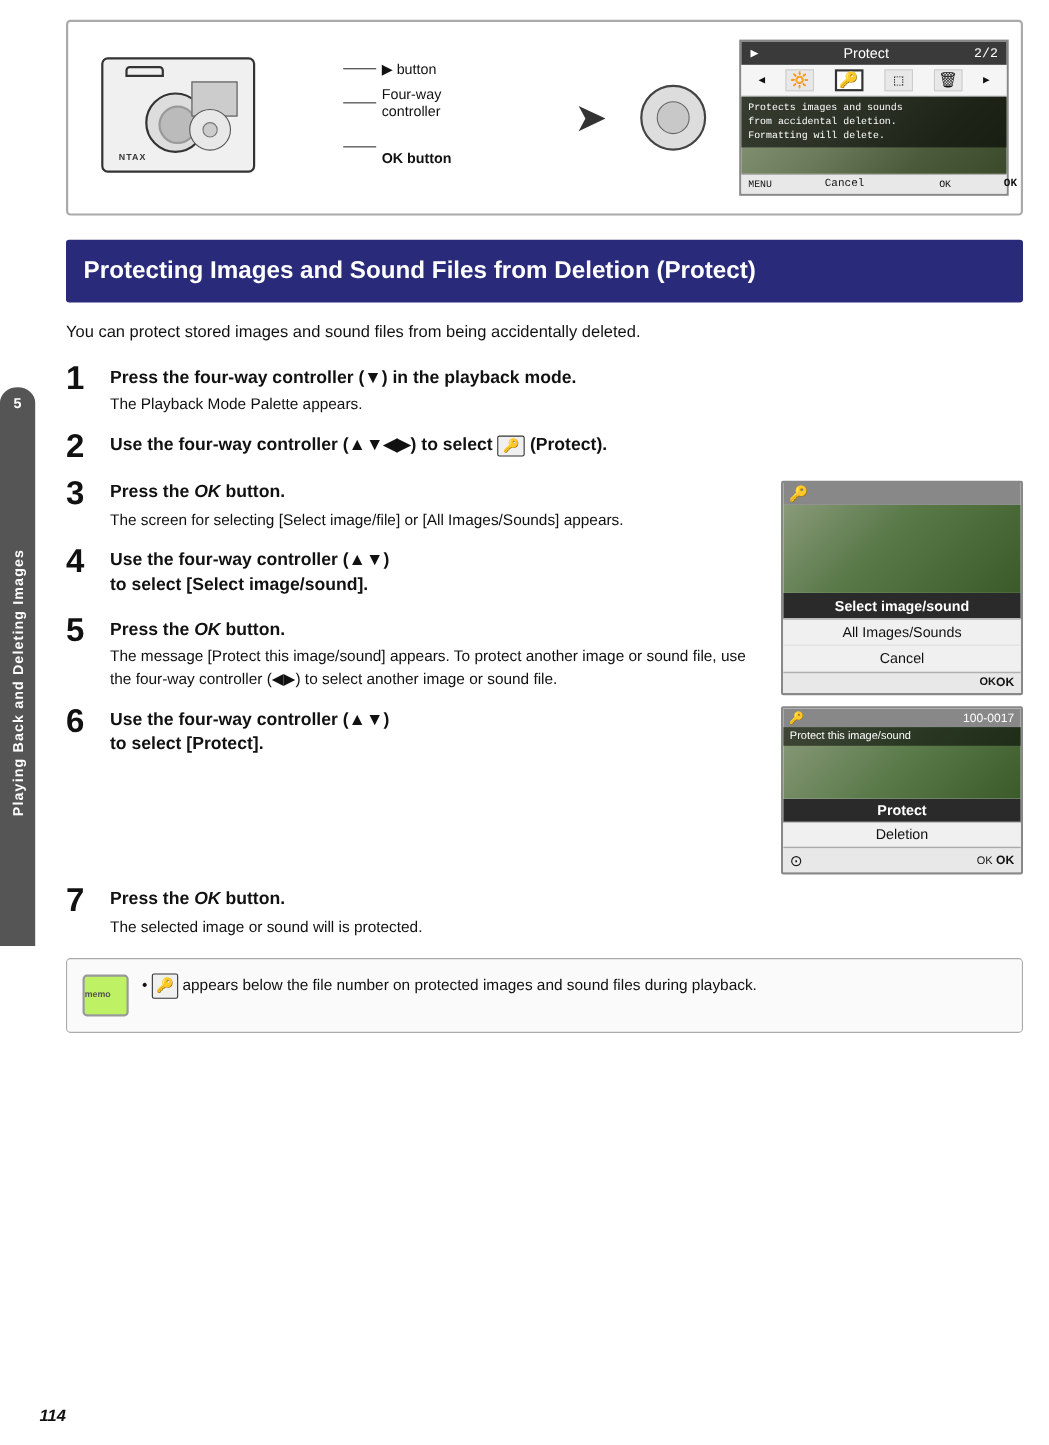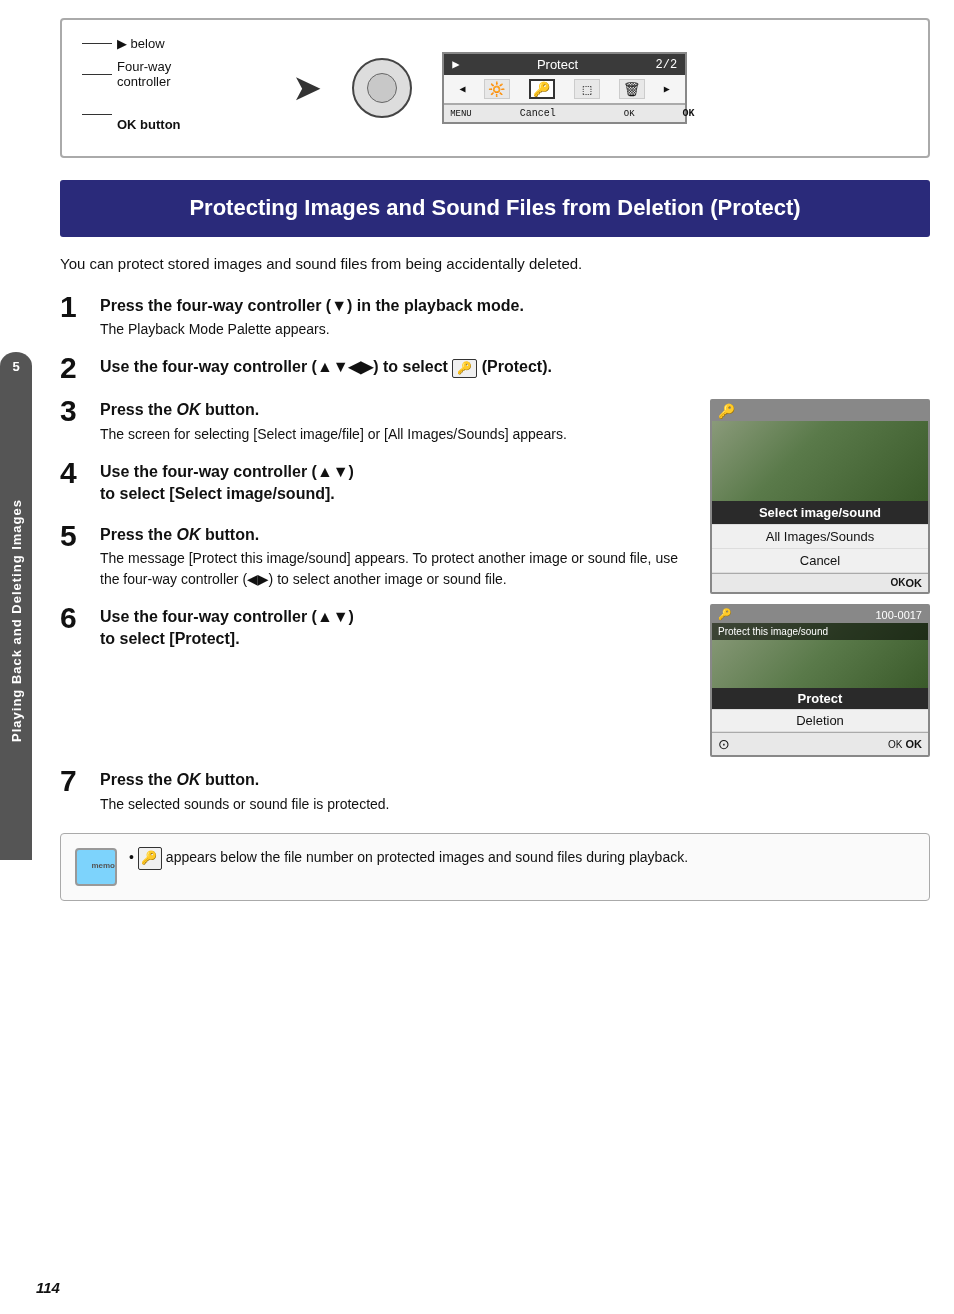--- a/index.html
+++ b/index.html
@@ -287,21 +287,20 @@
       background: #2a2a7a;
       color: #fff;
       padding: 14px 16px;
       border-radius: 3px;
       margin-bottom: 16px;
     }
     .section-heading h1 {
       font-size: 22px;
       font-weight: bold;
       line-height: 1.3;
-      text-align: center;
     }
 
     
     .intro-text {
       font-size: 15px;
       margin-bottom: 20px;
       line-height: 1.5;
     }
 
     
@@ -473,23 +472,23 @@
       flex-shrink: 0;
       display: flex;
       align-items: center;
       justify-content: center;
     }
     .memo-icon-inner {
       width: 60px;
       height: 38px;
       border: 2px solid #999;
       border-radius: 4px;
-      background: #7dd3fc;
-      display: flex;
-      align-items: flex-end;
+      background: #bef264;
+      display: flex;
+      align-items: flex-start;
       justify-content: center;
       font-size: 9px;
       color: #555;
       font-weight: bold;
       flex-direction: column;
       line-height: 1.1;
     }
     .memo-content {
       font-size: 14px;
       line-height: 1.6;
@@ -523,25 +522,40 @@
   </div>
   <span class="side-tab-text">Playing Back and Deleting Images</span>
 </div>
 
 <div class="page-number">114</div>
 
 <div class="main-content">
 
   <div class="illustration-box">
 
+    <div class="camera-diagram">
+      <div class="camera-body">
+        <div class="camera-top-bump"></div>
+        <div class="camera-lens">
+          <div class="camera-lens-inner"></div>
+        </div>
+        <div class="camera-screen"></div>
+        <div class="camera-controls">
+          <div class="four-way">
+            <div class="four-way-center"></div>
+          </div>
+        </div>
+        <div class="ntax-label">NTAX</div>
+      </div>
+    </div>
 
     <div style="position:relative; width:180px; flex-shrink:0;">
       <div class="diagram-label-item">
         <div class="label-line"></div>
-        <span>▶ below</span>
+        <span>▶ button</span>
       </div>
       <div class="diagram-label-item">
         <div class="label-line"></div>
         <div>
           <div>Four-way</div>
           <div>controller</div>
         </div>
       </div>
       <div class="diagram-label-item">
         <div class="label-line"></div>
@@ -562,20 +576,27 @@
         <span>2/2</span>
       </div>
       <div class="camera-ui-icons">
         <span style="font-size:10px;">◀</span>
         <div class="camera-ui-icon">🔆</div>
         <div class="camera-ui-icon selected">🔑</div>
         <div class="camera-ui-icon">⬚</div>
         <div class="camera-ui-icon">🗑</div>
         <span style="font-size:10px;">▶</span>
       </div>
+      <div class="camera-ui-image">
+        <div class="camera-ui-text-overlay">
+          <div style="white-space:pre-line;">Protects images and sounds
+from accidental deletion.
+Formatting will delete.</div>
+        </div>
+      </div>
       <div class="camera-ui-footer">
         <span style="font-size:9px;">MENU</span>
         <span>Cancel</span>
         <span style="font-size:9px; margin-left:20px;">OK</span>
         <span style="font-weight:bold;">OK</span>
       </div>
     </div>
 
   </div>
 
@@ -678,21 +699,21 @@
           </div>
         </div>
 
       </div>
     </div>
 
     <div class="step" style="margin-top:12px;">
       <div class="step-number">7</div>
       <div class="step-content">
         <div class="step-title bold">Press the <span class="ok-text">OK</span>  button.</div>
-        <div class="step-desc">The selected sounds or sound file is protected.</div>
+        <div class="step-desc">The selected image or sound will is protected.</div>
       </div>
     </div>
 
   </div>
 
   <div class="memo-box">
     <div class="memo-icon">
       <div class="memo-icon-inner">
         <div style="font-size:8px; text-align:center; color:#555;">memo</div>
       </div>

